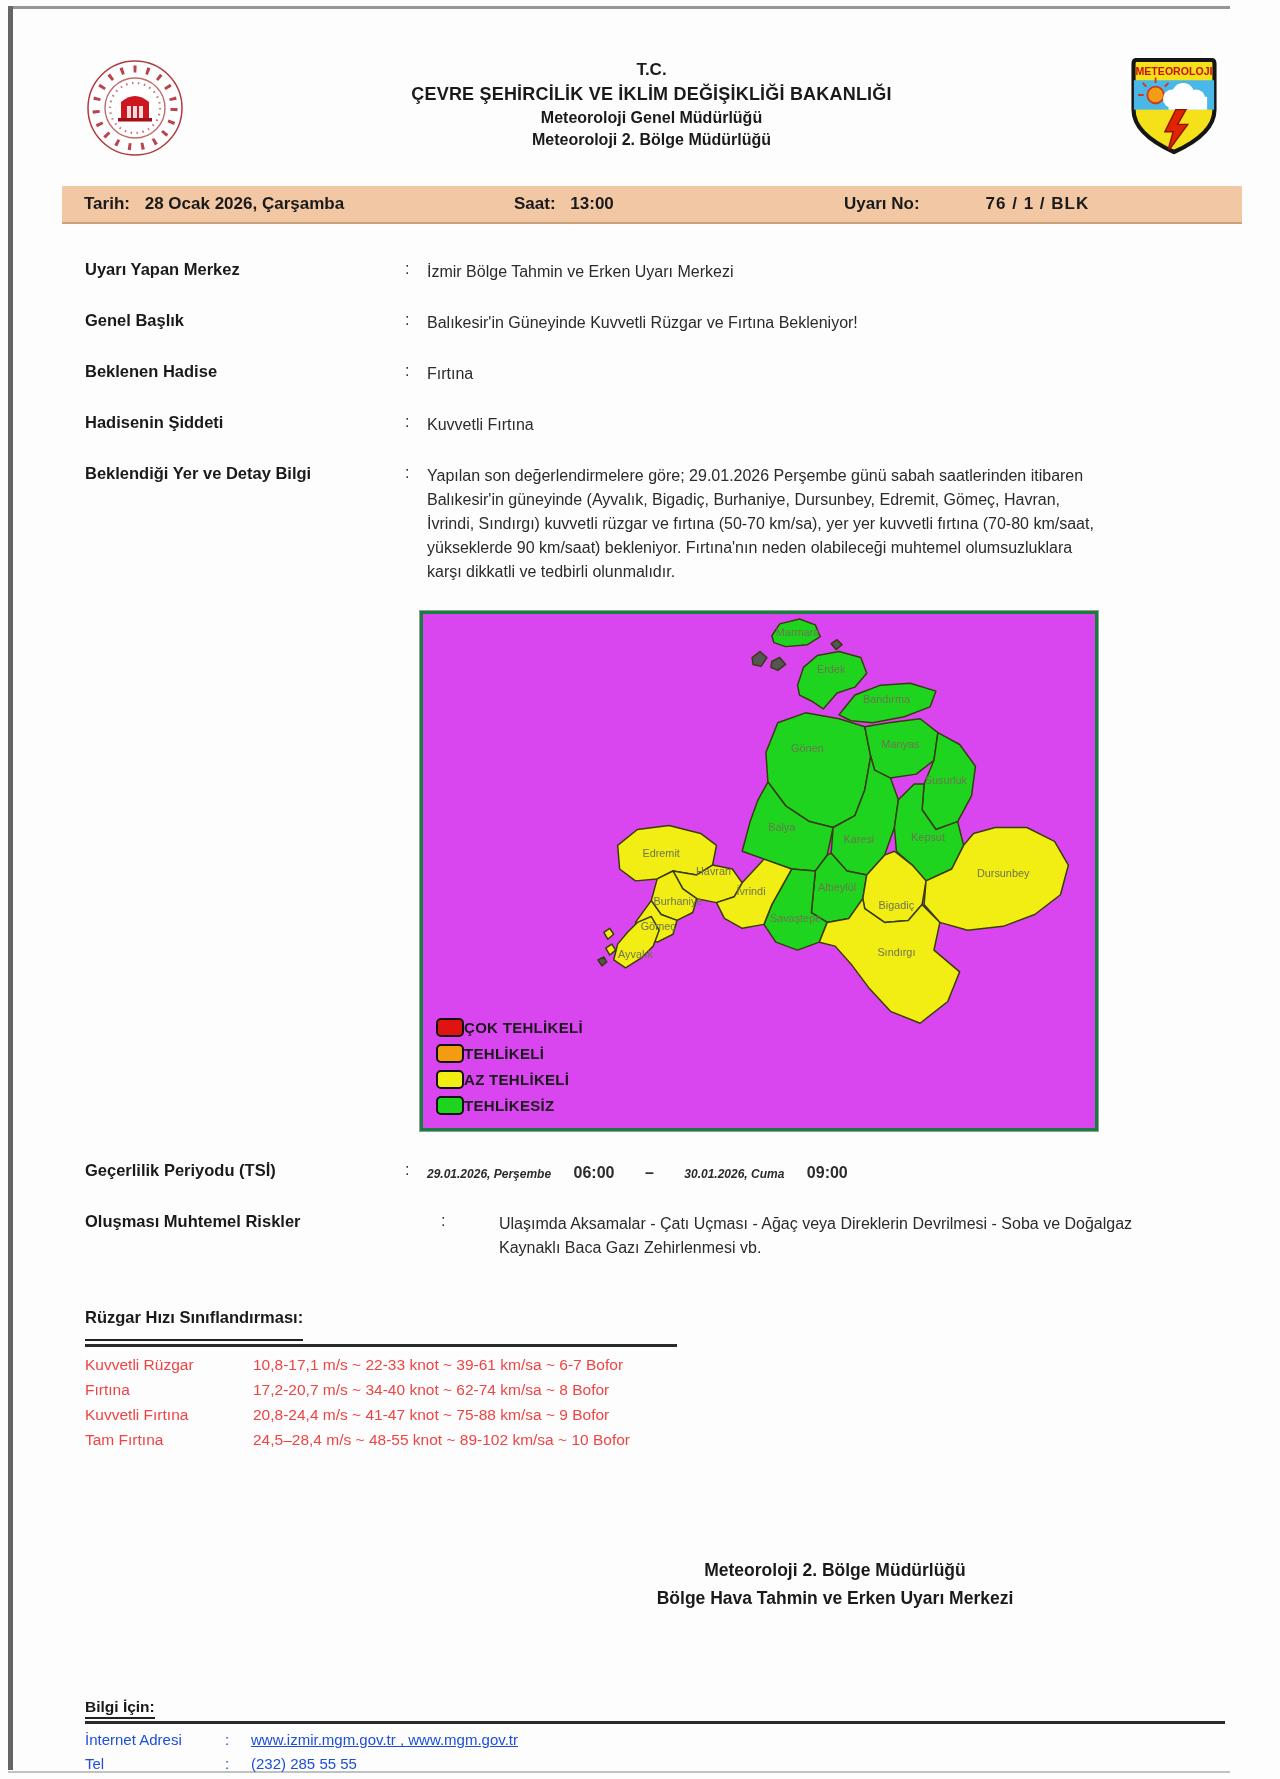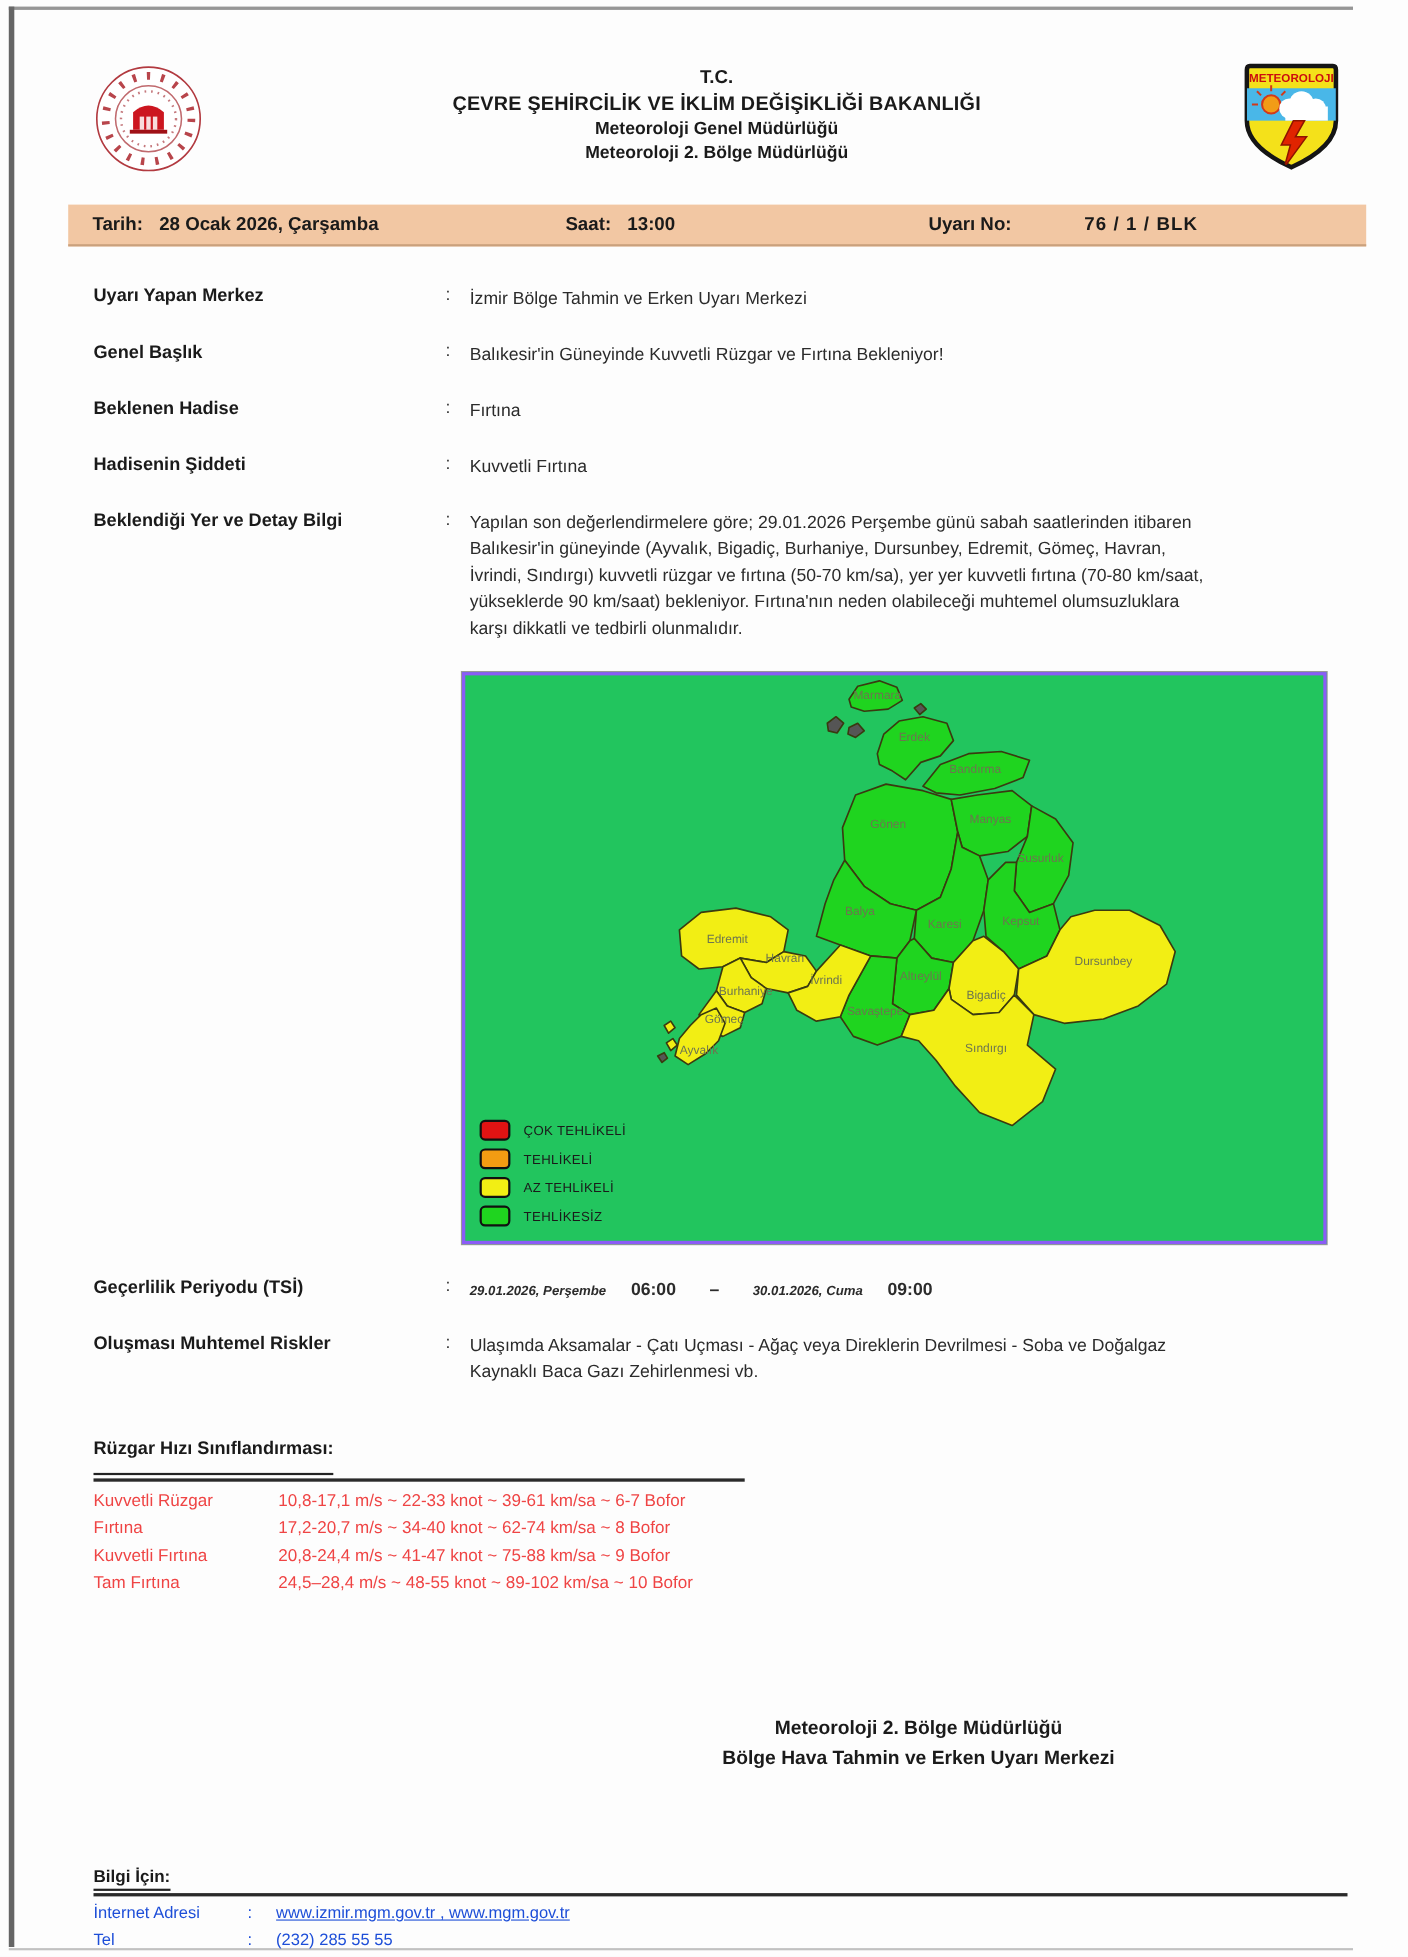--- a/index.html
+++ b/index.html
@@ -31,34 +31,34 @@
   .ib-label { margin-right:10px; }
 
   
   .fields { margin-top:36px; }
   .field-row { display:flex; margin-bottom:27px; }
   .field-label { width:320px; font-weight:bold; font-size:16.5px; flex:0 0 auto; }
   .field-colon { width:22px; flex:0 0 auto; font-size:16px; color:#333; }
   .field-value { width:672px; font-size:16px; color:#2b2b2b; line-height:1.5; }
 
   
-  .map-box { position:relative; margin:10px 0 0 335px; width:786px; height:520px;
-             background:#22c55e; border:3px solid #8b5cf6; box-shadow:0 0 0 1px #999; }
+  .map-box { position:relative; margin:10px 0 0 335px; width:678px; height:520px;
+             background:#d946ef; border:3px solid #15803d; box-shadow:0 0 0 1px #999; }
   .map-box svg { display:block; }
   .legend { position:absolute; left:13px; bottom:13px; }
   .legend-row { display:flex; align-items:center; margin-top:7px; }
   .swatch { width:28px; height:19px; border:2.5px solid #111; border-radius:5px; flex:0 0 auto; }
-  .legend-label { margin-left:12px; font-weight:normal; font-size:12px; letter-spacing:.3px; }
+  .legend-label { font-weight:bold; font-size:15px; letter-spacing:.3px; }
 
   
   .validity { margin-top:30px; }
   .v-date { font-weight:bold; font-style:italic; font-size:12px; }
   .v-time { font-weight:bold; font-size:16px; margin:0 26px 0 18px; }
   .v-sep  { font-weight:bold; font-size:16px; margin-right:26px; }
-  .risks { margin-top:5px; }
+  .risks { margin-top:5px;gap:36px; }
 
   
   .wind { margin-top:48px; }
   .wind-title { display:inline-block; font-weight:bold; font-size:16.5px;
                 border-bottom:2px solid #222; padding-bottom:12px; }
   .wind-table { width:592px; border-top:3px solid #2a2a2a; margin-top:3px; padding-top:5px; }
   .wind-row { display:flex; font-size:15.5px; color:#ef4444; line-height:1.62; }
   .wind-name { width:168px; flex:0 0 auto; }
   .wind-spec { flex:1; }
 

